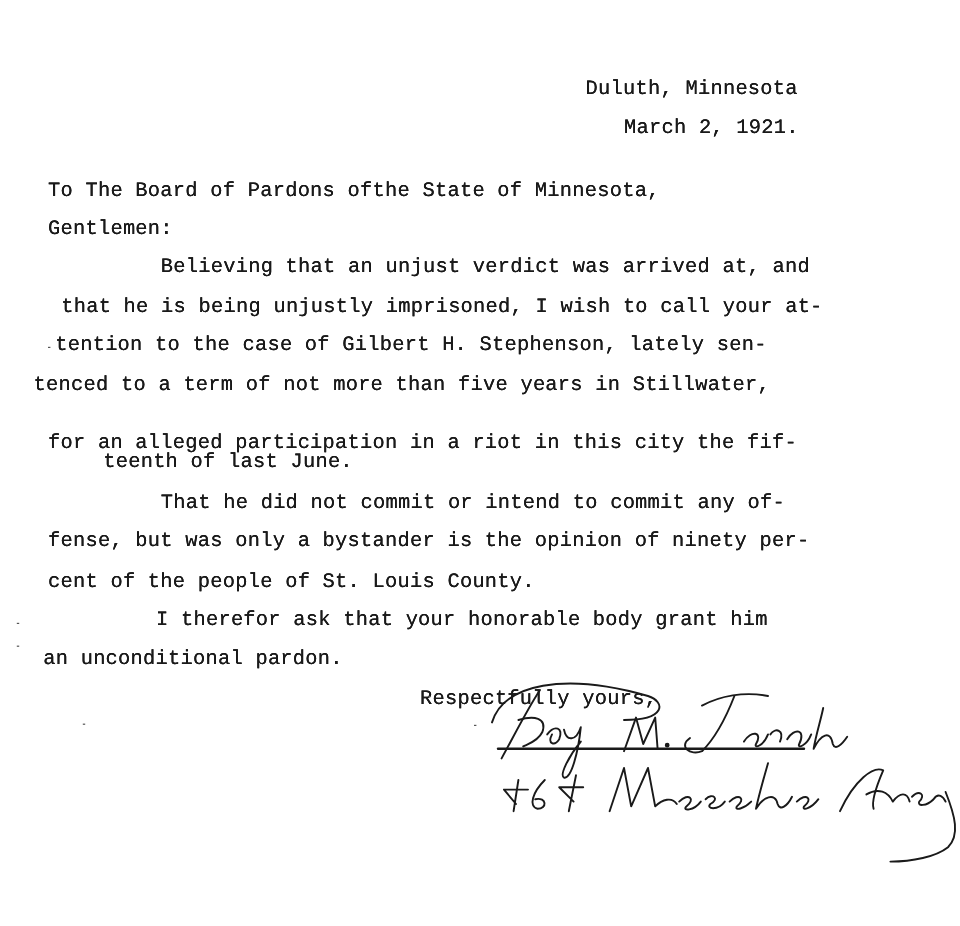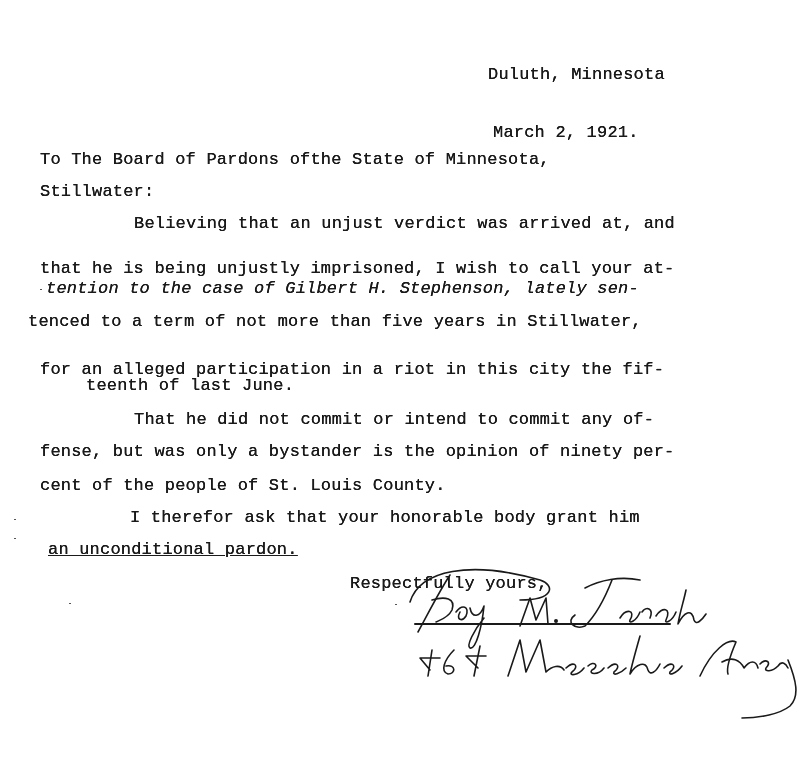--- a/index.html
+++ b/index.html
@@ -36,36 +36,36 @@
       top: 0;
       pointer-events: none;
     }
   </style>
 </head>
 <body>
 
 <div>
 
   <div class="line" style="left:488px; top:66px;">Duluth, Minnesota</div>
-  <div class="line" style="left:493px; top:99px;margin-top:25px;">March 2, 1921.</div>
+  <div class="line" style="left:520px; top:99px;">March 2, 1921.</div>
 
   <div class="line" style="left:40px; top:151px;">To The Board of Pardons ofthe State of Minnesota,</div>
-  <div class="line" style="left:40px; top:183px;">Stillwater:</div>
+  <div class="line" style="left:40px; top:183px;">Gentlemen:</div>
 
   <div class="line" style="left:134px; top:215px;">Believing that an unjust verdict was arrived at, and</div>
-  <div class="line" style="left:40px; top:248px;margin-top:12px;">that he is being unjustly imprisoned, I wish to call your at-</div>
-  <div class="line" style="left:46px; top:280px;font-style:italic;">tention to the case of Gilbert H. Stephenson, lately sen-</div>
+  <div class="line" style="left:51px; top:248px;">that he is being unjustly imprisoned, I wish to call your at-</div>
+  <div class="line" style="left:46px; top:280px;">tention to the case of Gilbert H. Stephenson, lately sen-</div>
   <div class="line" style="left:28px; top:313px;">tenced to a term of not more than five years in Stillwater,</div>
   <div class="line" style="left:40px; top:345px;margin-top:16px;">for an alleged participation in a riot in this city the fif-</div>
   <div class="line" style="left:40px; top:377px;margin-left:46px;">teenth of last June.</div>
   <div class="line" style="left:134px; top:411px;">That he did not commit or intend to commit any of-</div>
   <div class="line" style="left:40px; top:443px;">fense, but was only a bystander is the opinion of ninety per-</div>
   <div class="line" style="left:40px; top:477px;text-align:right;">cent of the people of St. Louis County.</div>
   <div class="line" style="left:130px; top:509px;">I therefor ask that your honorable body grant him</div>
-  <div class="line" style="left:48px; top:541px;text-decoration:underline;">an unconditional pardon.</div>
+  <div class="line" style="left:36px; top:541px;">an unconditional pardon.</div>
 
   <div class="line" style="left:350px; top:575px;">Respectfully yours,</div>
 
   <svg class="sig" width="800" height="772" viewBox="0 0 800 772">
     <g fill="none" stroke="#1a1a1a" stroke-width="1.6" stroke-linecap="round" stroke-linejoin="round">
 
       <path d="M410 602 C 420 570, 470 560, 540 580 C 555 585, 555 600, 520 600"></path>
 
       <path d="M450 575 C 440 590, 430 610, 418 632"></path>
       <path d="M432 600 C 445 596, 456 598, 452 610 C 448 618, 440 620, 436 622"></path>

